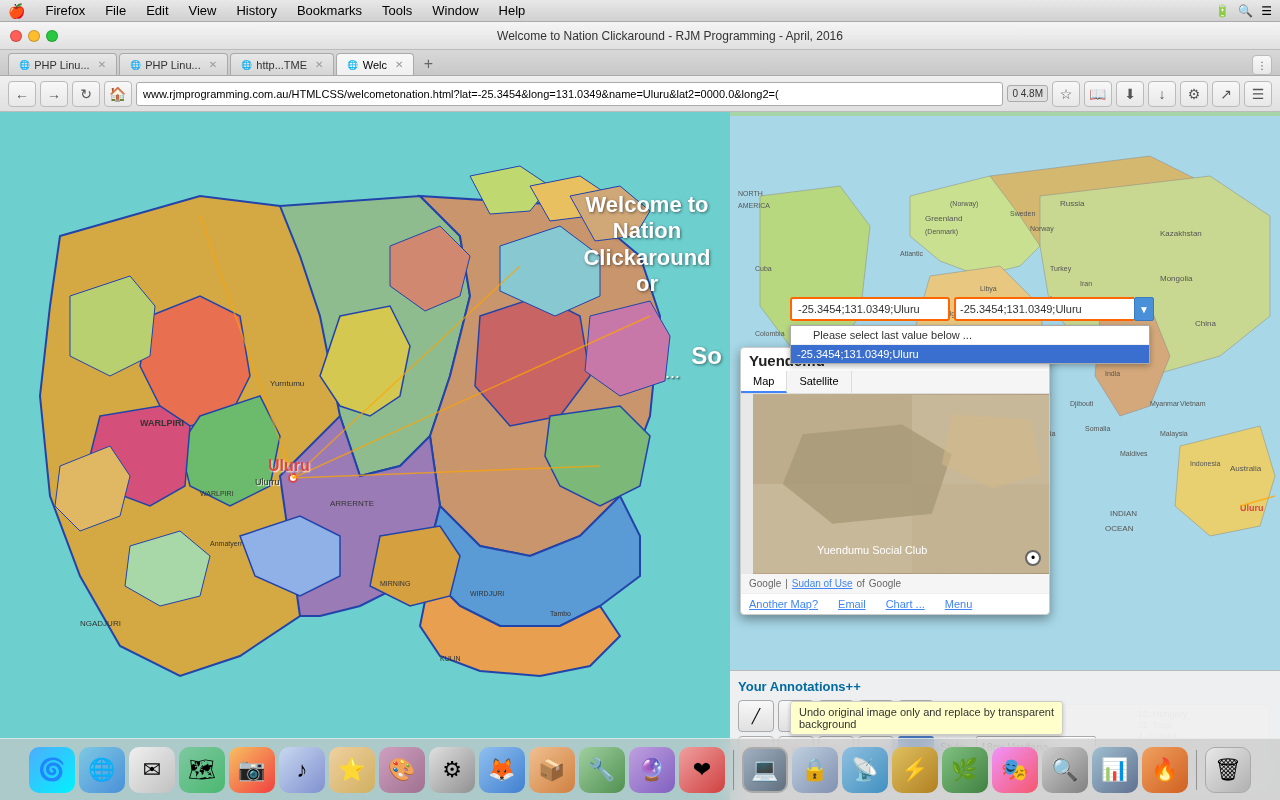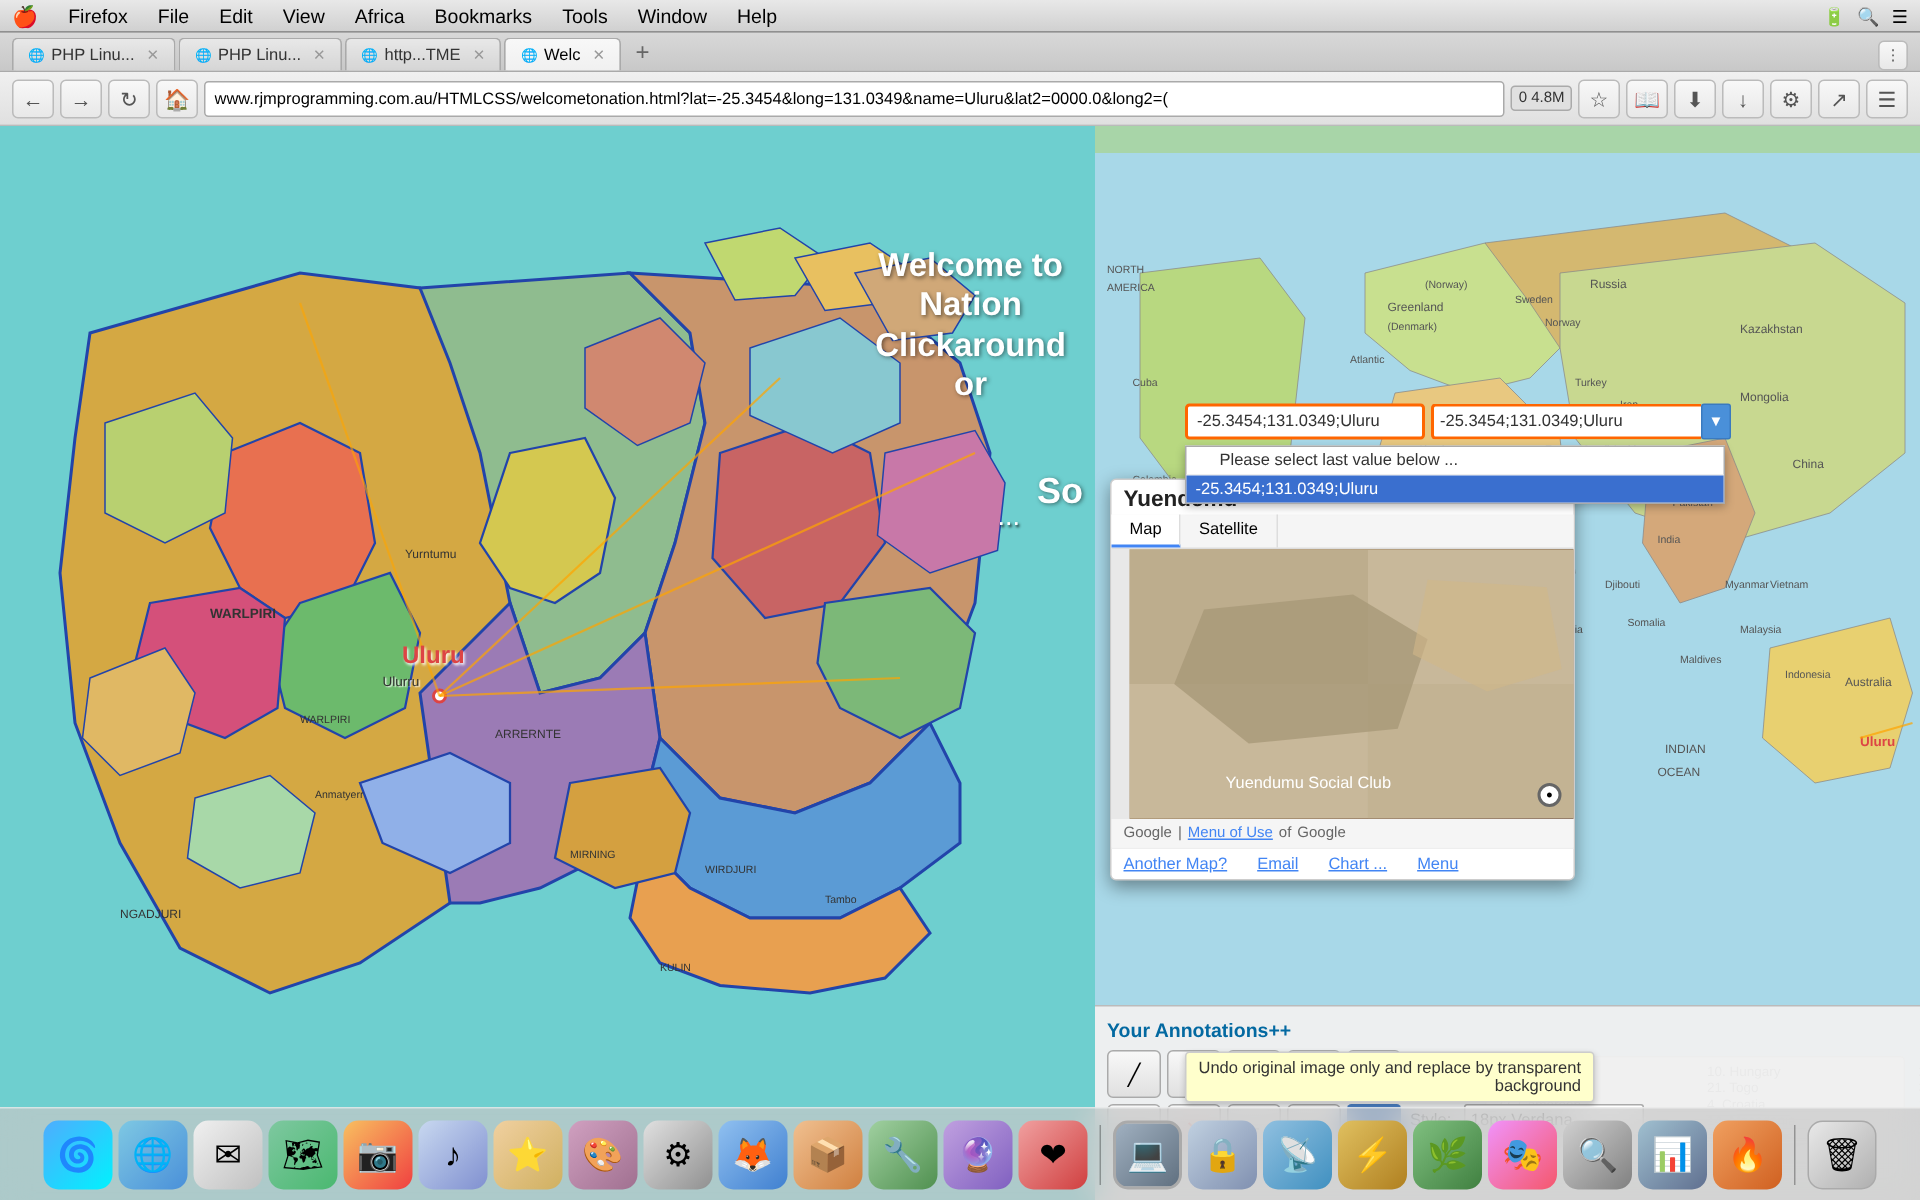--- a/index.html
+++ b/index.html
@@ -174,21 +174,20 @@
       width: 36px; height: 32px; border: 1px solid #aaa; background: linear-gradient(to bottom, #f8f8f8, #e0e0e0);
       border-radius: 4px; display: flex; align-items: center; justify-content: center;
       cursor: pointer; font-size: 14px;
     }
     .ann-btn.red-x { color: red; }
     .ann-thumb { width: 36px; height: 32px; background: #4a7fc4; border-radius: 3px; }
     .undo-tooltip {
       position: absolute; bottom: 65px; left: 60px; background: #ffffcc; border: 1px solid #ccc;
       padding: 4px 8px; font-size: 11px; color: #333; border-radius: 3px; width: 273px;
       box-shadow: 0 2px 4px rgba(0,0,0,0.2);
-      text-align: right;
     }
     .ann-row { display: flex; align-items: center; gap: 8px; margin-top: 4px; font-size: 11px; }
     .style-input {
       width: 120px; height: 22px; border: 1px solid #aaa; background: white;
       font-size: 11px; padding: 0 4px; border-radius: 2px;
     }
 
     
     .world-map-svg {
       position: absolute; top: 0; left: 0; width: 100%; height: 100%;
@@ -233,35 +232,43 @@
 </head>
 <body>
 
 <div class="menu-bar">
   <div class="menu-bar-left">
     <span class="apple-logo">🍎</span>
     <span class="menu-item">Firefox</span>
     <span class="menu-item">File</span>
     <span class="menu-item">Edit</span>
     <span class="menu-item">View</span>
-    <span class="menu-item">Africa</span>
+    <span class="menu-item">History</span>
     <span class="menu-item">Bookmarks</span>
     <span class="menu-item">Tools</span>
     <span class="menu-item">Window</span>
     <span class="menu-item">Help</span>
   </div>
   <div class="menu-bar-right">
     <span>🔋</span>
     <span>🔍</span>
     <span>☰</span>
   </div>
 </div>
 
 <div class="browser-window">
 
+  <div class="title-bar">
+    <div class="window-controls">
+      <div class="wc-btn wc-close"></div>
+      <div class="wc-btn wc-min"></div>
+      <div class="wc-btn wc-max"></div>
+    </div>
+    <span class="title-text">Welcome to Nation Clickaround - RJM Programming - April, 2016</span>
+  </div>
 
   <div class="tab-bar">
     <div class="tab">
       <span style="font-size:9px;">🌐</span>
       <span>PHP Linu...</span>
       <span style="margin-left:4px;font-size:10px;color:#999;">✕</span>
     </div>
     <div class="tab">
       <span style="font-size:9px;">🌐</span>
       <span>PHP Linu...</span>
@@ -480,21 +487,21 @@
               <path d="M 50 40 L 150 30 L 200 60 L 180 120 L 80 130 L 30 90 Z" fill="#a89878" opacity="0.8"></path>
               <path d="M 200 20 L 280 25 L 290 80 L 240 95 L 190 70 Z" fill="#d0b888" opacity="0.6"></path>
               <text x="120" y="160" font-size="11" fill="white" text-anchor="middle">Yuendumu Social Club</text>
             </svg>
           </div>
           <div class="maps-location-marker">•</div>
         </div>
         <div class="maps-footer">
           <span>Google</span>
           <span>|</span>
-          <span style="color:#4285f4;text-decoration:underline;cursor:pointer;">Menu of Use</span>
+          <span style="color:#4285f4;text-decoration:underline;cursor:pointer;">Sudan of Use</span>
           <span>of</span>
           <span>Google</span>
         </div>
         <div class="maps-actions">
           <span class="maps-link">Another Map?</span>
           <span class="maps-link">Email</span>
           <span class="maps-link">Chart ...</span>
           <span class="maps-link">Menu</span>
         </div>
       </div>

